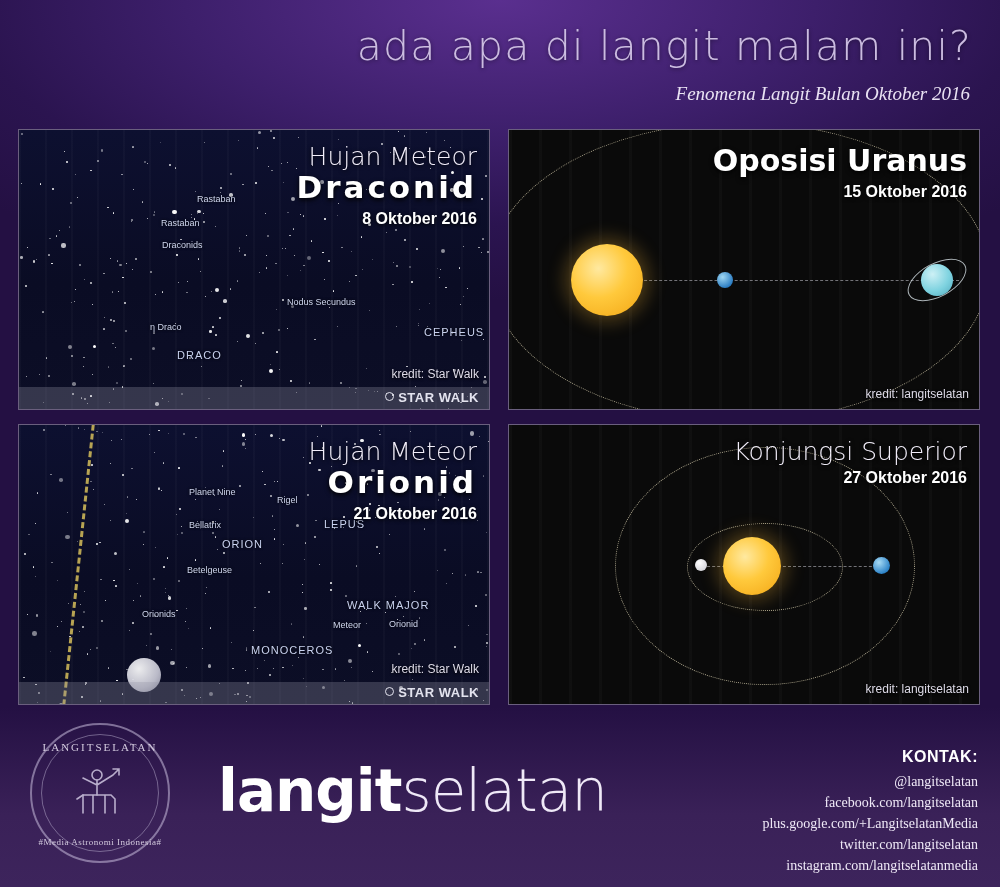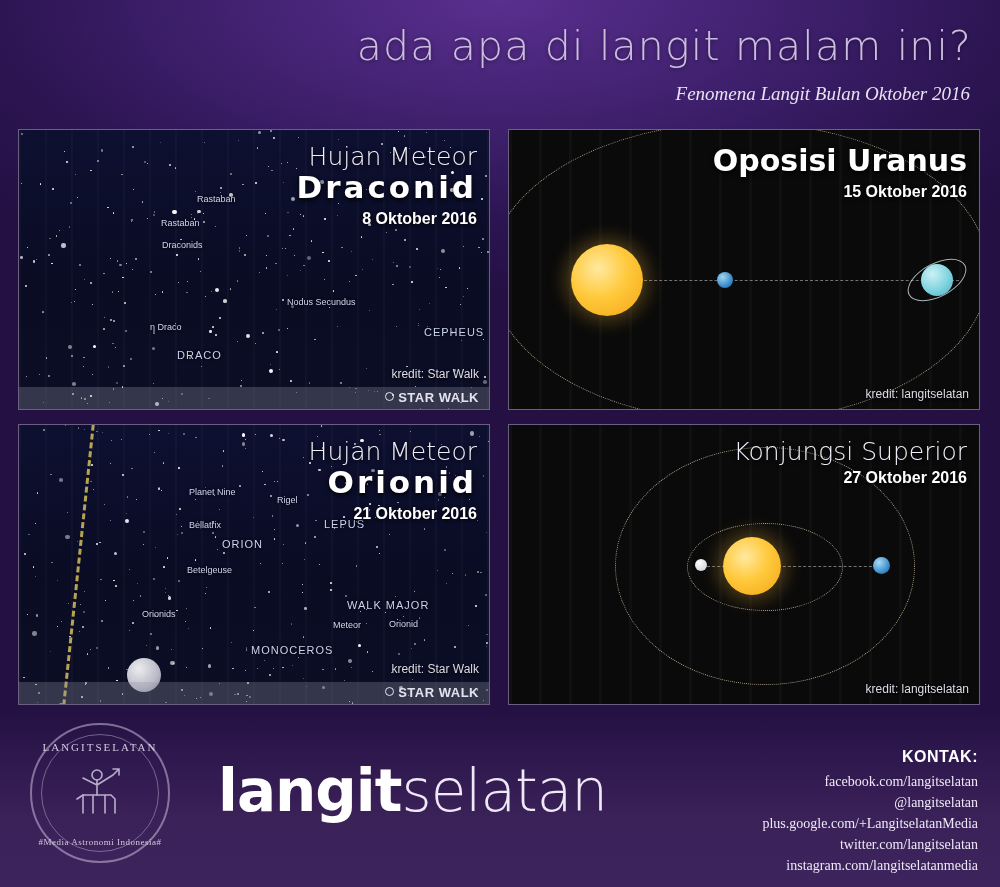--- a/index.html
+++ b/index.html
@@ -879,20 +879,20 @@
           <path d="M20 30 L20 48 M20 30 L48 30 L52 34 L52 48 M30 30 L30 48 M42 30 L42 48"></path>
           <path d="M14 34 L20 30"></path>
         </g>
       </svg>
     </div>
     <div class="brand">
       <b>langit</b><i>selatan</i>
     </div>
     <div class="contact">
       <div class="k">KONTAK:</div>
+      <div>@langitselatan</div>
       <div>facebook.com/langitselatan</div>
-      <div>@langitselatan</div>
       <div>plus.google.com/+LangitselatanMedia</div>
       <div>twitter.com/langitselatan</div>
       <div>instagram.com/langitselatanmedia</div>
     </div>
   </div>
 </div>
 
 </body></html>

